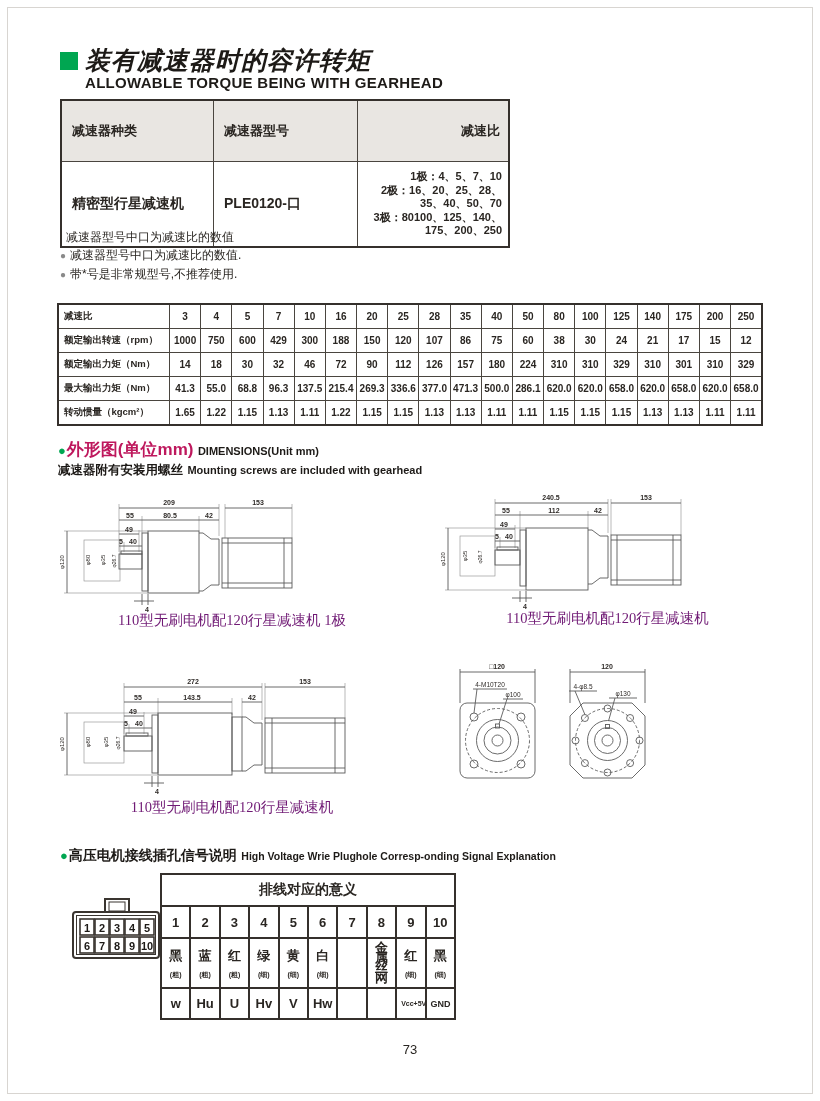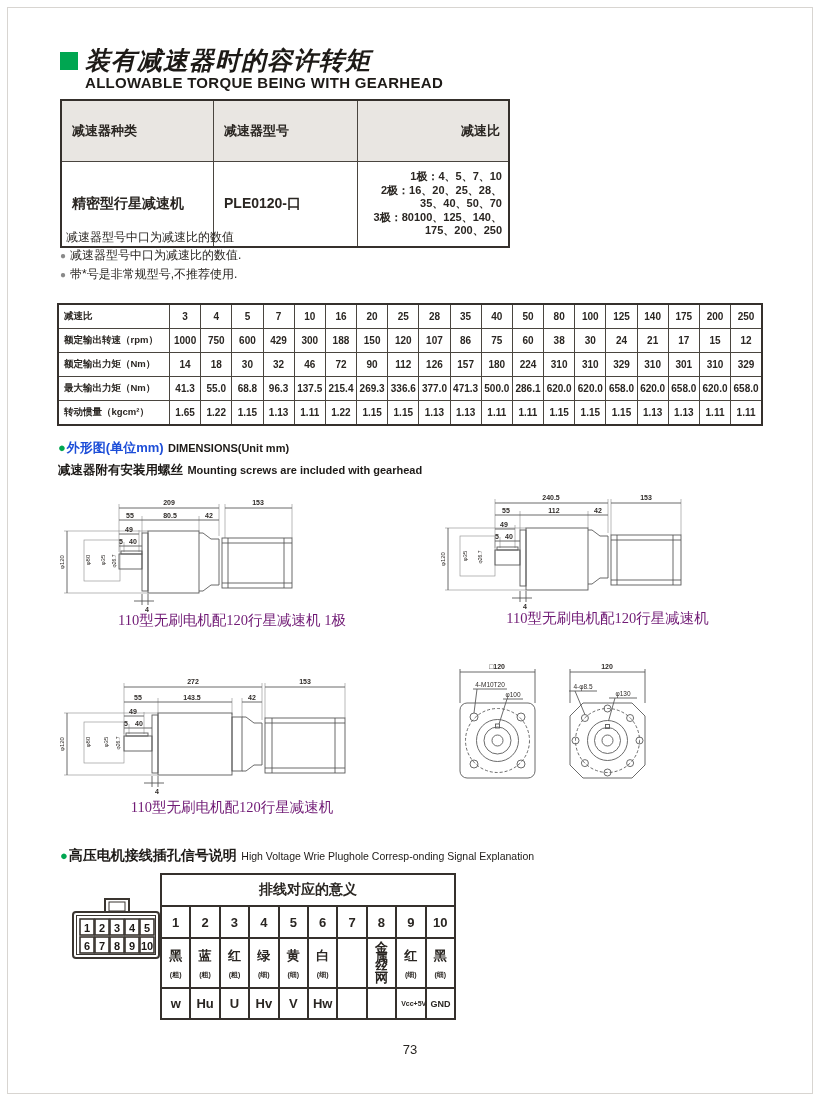--- a/index.html
+++ b/index.html
@@ -29,39 +29,39 @@
 
   
   table.spec { position:absolute; left:57px; top:303px; width:706px; border-collapse:collapse; table-layout:fixed; border:2px solid #35302c; }
   .spec th, .spec td { border:1px solid #4a453f; height:23px; padding:0; }
   .spec th { width:105px; font-size:9.5px; font-weight:bold; text-align:left; padding-left:5px; }
   .spec td { text-align:center; font-size:10px; font-weight:bold; }
 
   
   .sec { position:absolute; left:58px; top:438px; }
   .gdot { color:#00A651; font-size:13px; margin-right:1px; }
-  .sec-cn { font-size:13px; font-weight:bold; color:#1d4ed8; }
+  .sec-cn { font-size:17px; font-weight:bold; color:#be185d; }
   .sec-en { font-size:11px; font-weight:bold; color:#1d1a17; }
   .sec-sub { position:absolute; left:58px; top:460px; }
   .sub-cn { font-size:12.5px; font-weight:bold; color:#1d1a17; }
   .sub-en { font-size:11px; font-weight:bold; color:#1d1a17; }
 
   svg.drawing { position:absolute; overflow:visible; }
   .dl { stroke:#5a5a5a; fill:none; stroke-width:0.9; }
   .xl { stroke:#8a8a8a; fill:none; stroke-width:0.6; }
   .dim { font-size:7px; fill:#2f2b28; text-anchor:middle; font-weight:bold; }
   .rdim { font-size:6px; fill:#2f2b28; text-anchor:middle; }
   .rdim-sm { font-size:5px; }
   .lead { font-size:6.5px; fill:#2f2b28; text-anchor:middle; }
   .cap { position:absolute; text-align:center; font-family:Liberation Serif, serif; font-size:14.5px; color:#701a75; }
 
   
   .wsec { position:absolute; left:60px; top:846px; }
   .wsec-cn { font-size:14px; font-weight:bold; color:#1d1a17; }
-  .wsec-en { font-size:10.5px; font-weight:normal; color:#1d1a17;margin-top:28px; }
+  .wsec-en { font-size:10.5px; font-weight:bold; color:#1d1a17;margin-top:28px; }
   .conn-body { stroke:#3a3530; fill:#fff; stroke-width:2; }
   .conn-in { stroke:#3a3530; fill:none; stroke-width:1; }
   .pin-sq { stroke:#3a3530; fill:#fff; stroke-width:1.6; }
   .pin-num { font-size:11px; font-weight:bold; fill:#1d1a17; text-anchor:middle; }
 
   table.wt { position:absolute; left:160px; top:873px; width:296px; border-collapse:collapse; table-layout:fixed; text-align:center; border:2px solid #35302c; }
   .wt td { border:2px solid #35302c; padding:4px; }
   .wt .wt-title { height:22px; font-size:14px; font-weight:bold; }
   .wt tr.num-row td { height:22px; font-size:13px; font-weight:bold; }
   .wt tr.col-row td { height:28px; font-size:13px; font-weight:bold; }

